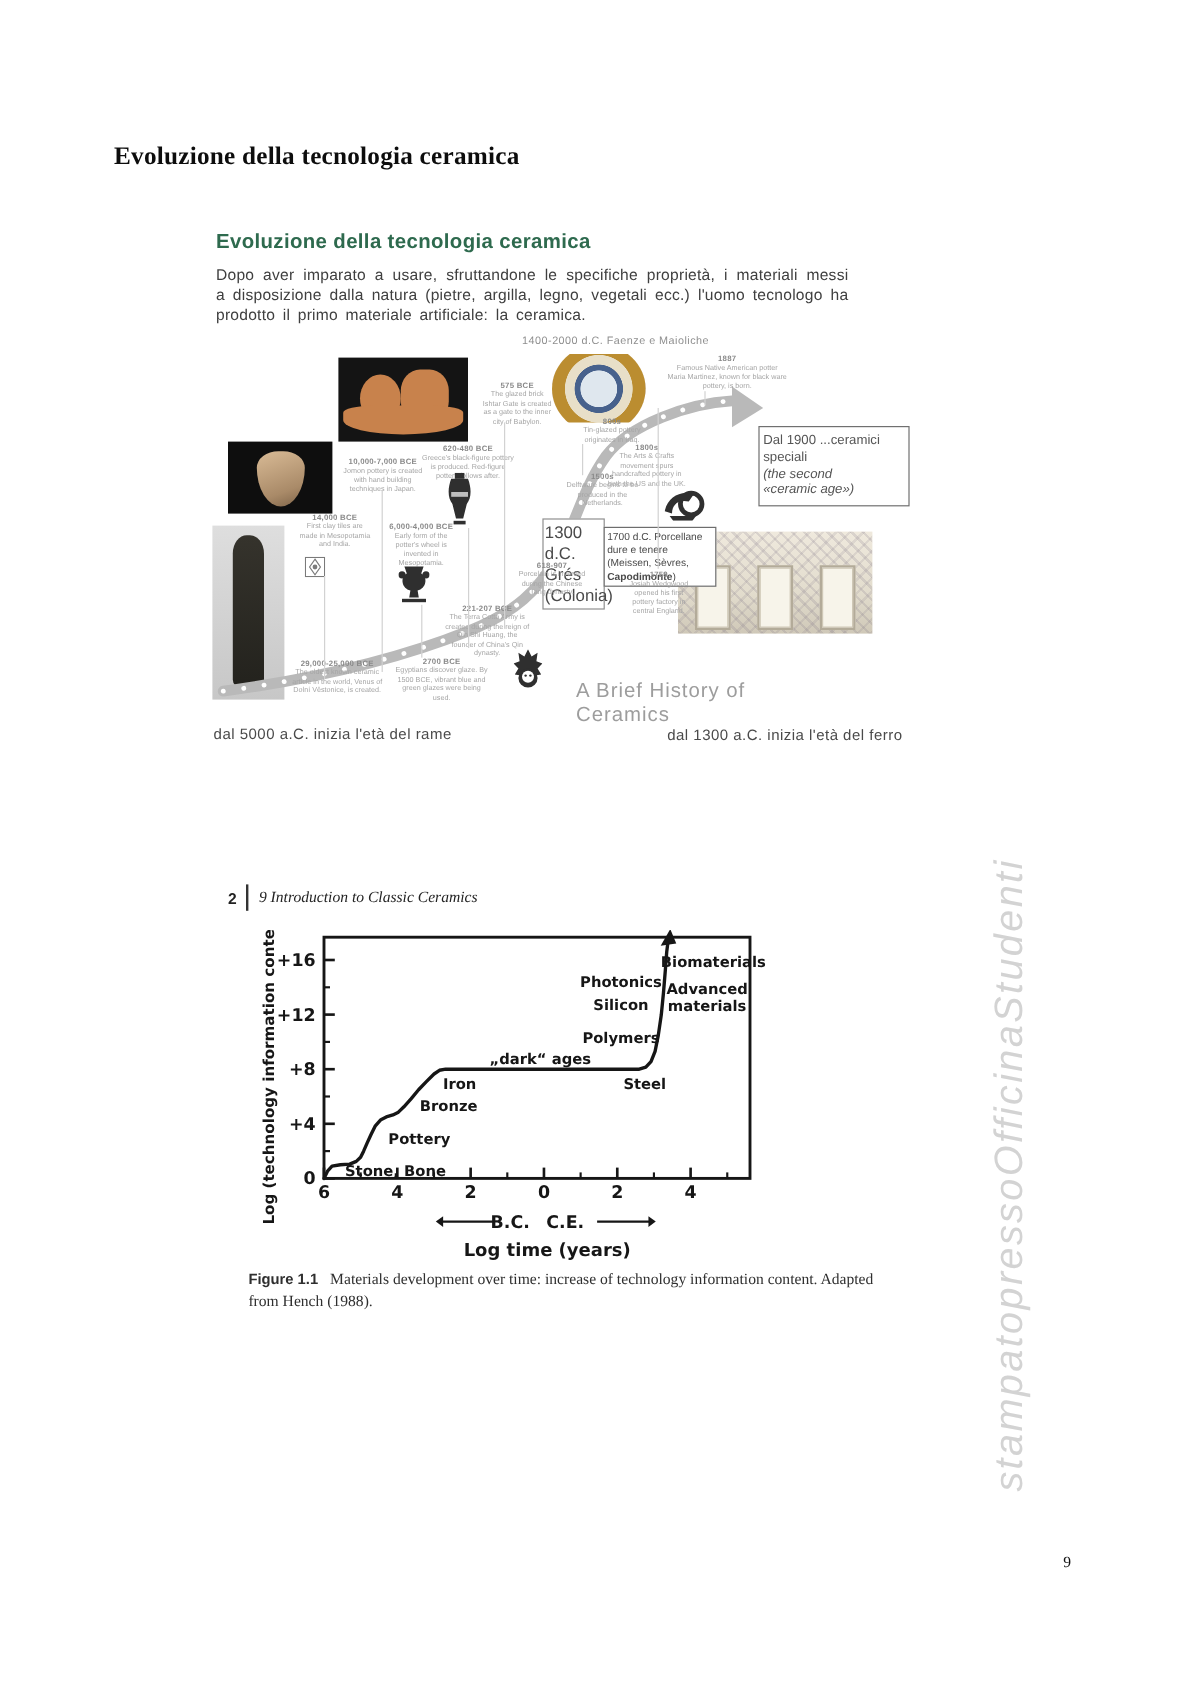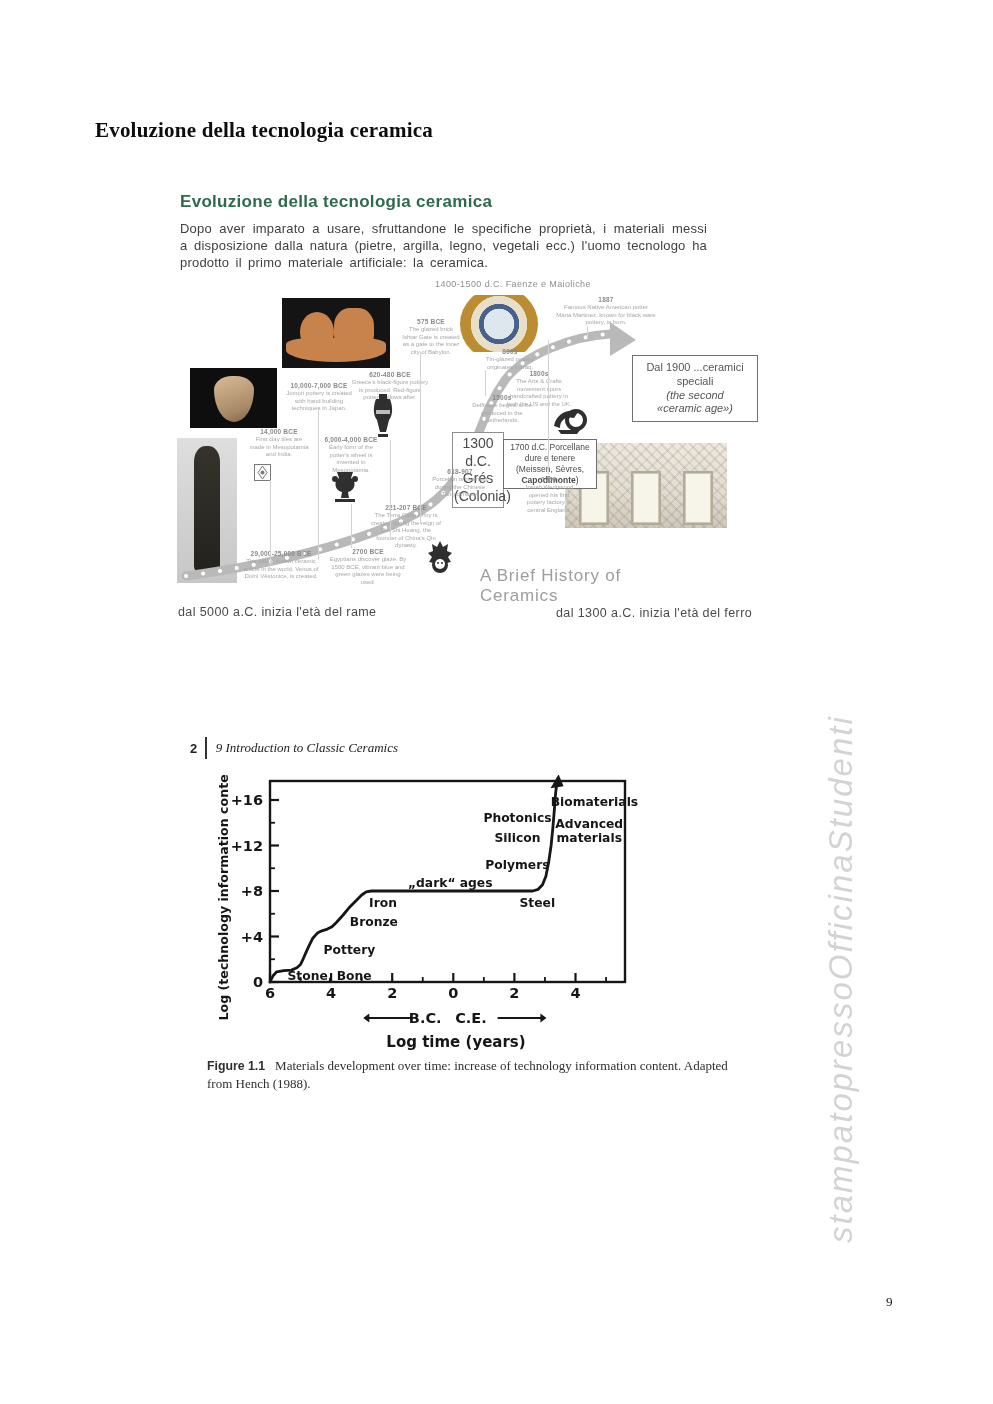--- a/index.html
+++ b/index.html
@@ -48,21 +48,21 @@
       background:radial-gradient(circle,#dfe7ee 0 28%,#47618c 29% 37%,#e8dfc8 38% 52%,#bb8d30 53% 72%,#8a5f1f 73% 100%);}
   .photo-room{left:390px;top:165px;width:162px;height:85px;
       background:linear-gradient(180deg,#efe9dd,#e2dccd 60%,#cfc8b8);}
   .photo-room .deco{position:absolute;inset:0;
       background:repeating-linear-gradient(45deg,rgba(120,110,130,.18) 0 2px,transparent 2px 7px),
                  repeating-linear-gradient(-45deg,rgba(120,110,130,.14) 0 2px,transparent 2px 8px);}
   .photo-room .win{position:absolute;top:28px;width:26px;height:50px;background:#f7f4ea;
       border:2px solid #b3ab99;box-shadow:inset 0 0 0 1px #cfc8b6;}
 
   .label-box{position:absolute;background:#fff;border:1px solid #8f8f8f;
-             text-align:center;color:#4a4a4a;}
+             color:#4a4a4a;}
   .box-gres{left:277px;top:154px;width:48px;padding:2px 1px;font-size:14px;line-height:1.25;}
   .box-porc{left:328px;top:161px;width:88px;padding:2px 2px;font-size:8.5px;line-height:1.3;border-color:#6d6d6d;}
   .box-1900{left:457px;top:77px;width:118px;padding:5px 3px;font-size:11px;line-height:1.25;
             border-color:#707070;color:#555;}
   .box-1900 .it{font-style:italic;}
 
   .tl-caption{position:absolute;font-size:12.5px;letter-spacing:.4px;color:#4a4a4a;}
   .cap-left{left:178px;top:605px;}
   .cap-right{left:556px;top:606px;}
 
@@ -90,21 +90,21 @@
 <body>
 
 <div class="page">
 
   <h1 class="doc-title">Evoluzione della tecnologia ceramica</h1>
 
   <h2 class="slide-heading">Evoluzione della tecnologia ceramica</h2>
   <p class="slide-body">Dopo aver imparato a usare, sfruttandone le specifiche proprietà, i materiali messi a disposizione dalla natura (pietre, argilla, legno, vegetali ecc.) l'uomo tecnologo ha prodotto il primo materiale artificiale: la ceramica.</p>
 
   <div class="timeline">
-    <div class="tl-top-label">1400-1500 d.C. Faenze e Maioliche</div>
+    <div class="tl-top-label">1400-2000 d.C. Faenze e Maioliche</div>
 
     <div class="photo photo-kylix">
       <div class="blob" style="left:18px;top:14px;width:34px;height:40px;"></div>
       <div class="blob" style="left:52px;top:10px;width:40px;height:44px;border-radius:40%;"></div>
       <div class="blob" style="left:4px;top:40px;width:100px;height:24px;border-radius:30% 30% 60% 60%;"></div>
     </div>
     <div class="photo photo-jomon">
       <div class="pot"></div>
     </div>
     <div class="photo photo-venus">

